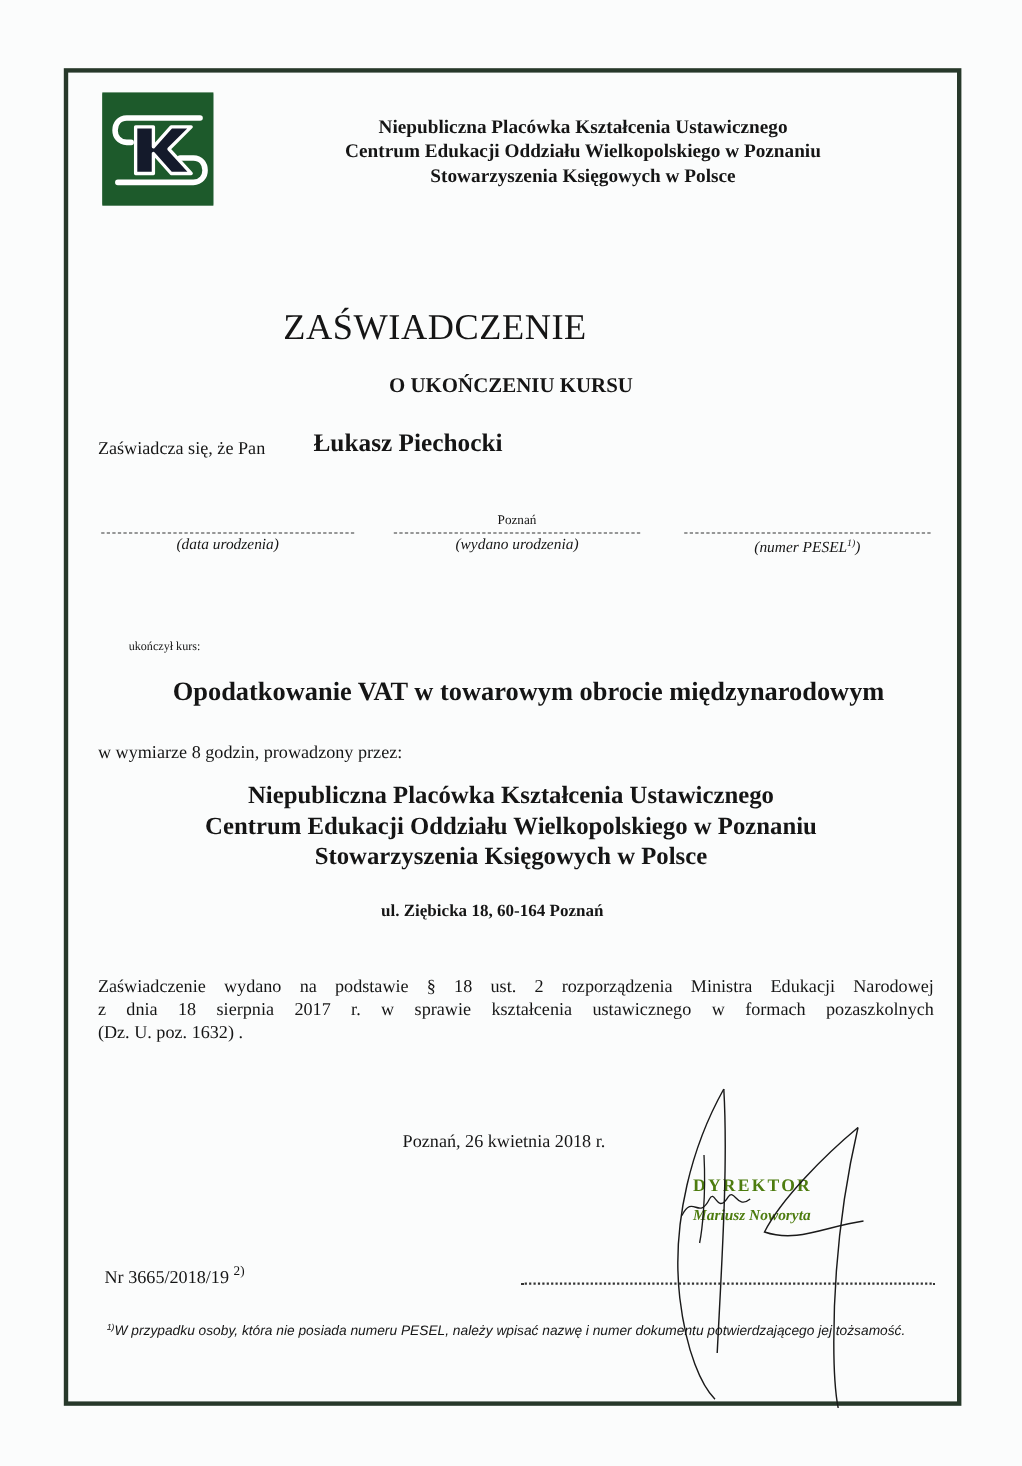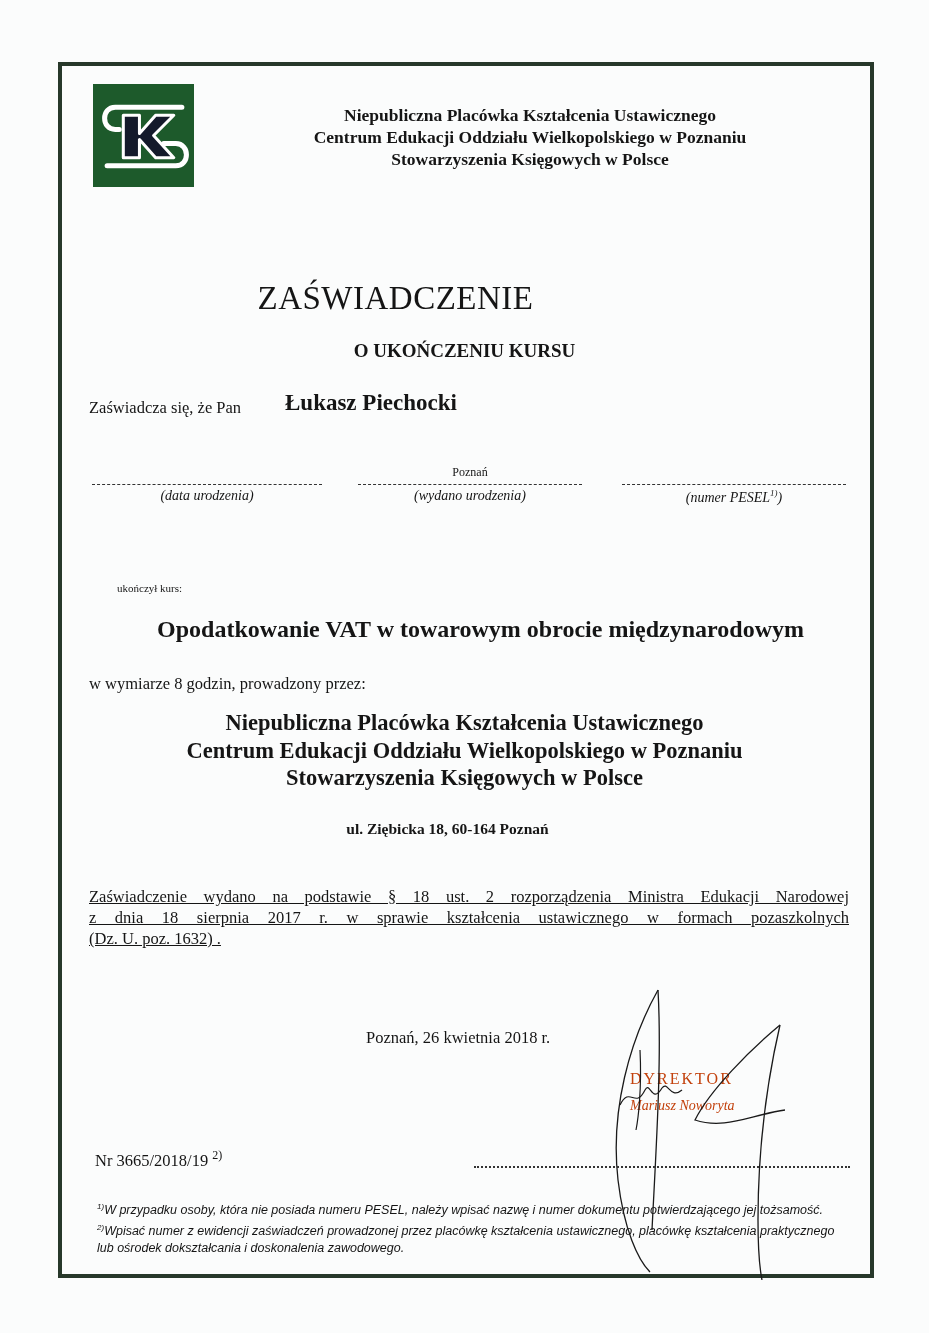--- a/index.html
+++ b/index.html
@@ -67,26 +67,26 @@
       font-size: 22.5px; font-weight: bold; line-height: 27.5px;
     }
     .address {
       left: 0; top: 820px; width: 895px; text-align: center;
       font-size: 15.5px; font-weight: bold;
     }
     .legal {
       left: 89px; top: 886px; width: 760px;
       font-size: 16.5px; line-height: 21px; text-align: justify;
     }
-    .legal span { display: block; text-align-last: justify; text-decoration: underline; }
+    .legal span { display: block; text-align-last: justify; }
     .legal span.last { text-align-last: left; }
     .place-date { left: 366px; top: 1028px; font-size: 16.5px; }
     .stamp {
       left: 630px; top: 1070px; width: 150px;
-      color: #c2410c; font-weight: normal;
+      color: #4d7c0f; font-weight: bold;
       font-family: "Liberation Serif", serif;
     }
     .stamp .role { font-size: 16px; letter-spacing: 2px; }
     .stamp .person { font-size: 14px; font-style: italic; margin-top: 10px; }
     .sign-svg { left: 590px; top: 980px; width: 210px; height: 300px; }
     .regno { left: 95px; top: 1148px; font-size: 16.5px; }
     .regno .sup2 { font-size: 12px; vertical-align: 7px; }
     .sign-line {
       left: 474px; top: 1166px; width: 376px;
       border-top: 2px dotted #333;
@@ -172,14 +172,13 @@
   <path d="M190 45 C160 70 120 110 105 140 C135 150 160 135 195 130" fill="none" stroke="#1a1a1a" stroke-width="1.3"></path>
   <path d="M190 45 C175 110 168 180 168 240 C168 270 170 290 172 300" fill="none" stroke="#1a1a1a" stroke-width="1.3"></path>
 </svg>
 
 <div class="abs regno"><span>Nr 3665/2018/19</span> <span class="sup2">2)</span></div>
 
 <div class="abs sign-line"></div>
 
 <div class="abs footnotes">
   <div><span class="fsup">1)</span><span>W przypadku osoby, która nie posiada numeru PESEL, należy wpisać nazwę i numer dokumentu potwierdzającego jej tożsamość.</span></div>
-  <div><span class="fsup">2)</span><span>Wpisać numer z ewidencji zaświadczeń prowadzonej przez placówkę kształcenia ustawicznego, placówkę kształcenia praktycznego lub ośrodek dokształcania i doskonalenia zawodowego.</span></div>
 </div>
 
 </body></html>

